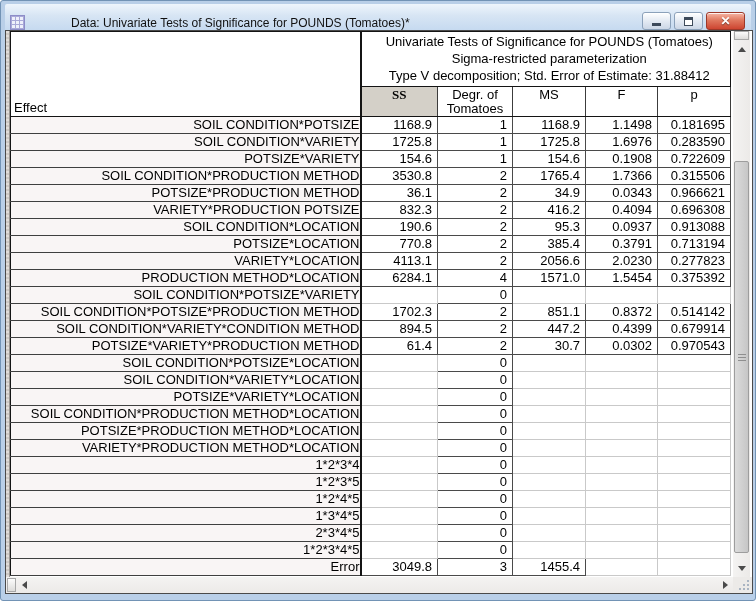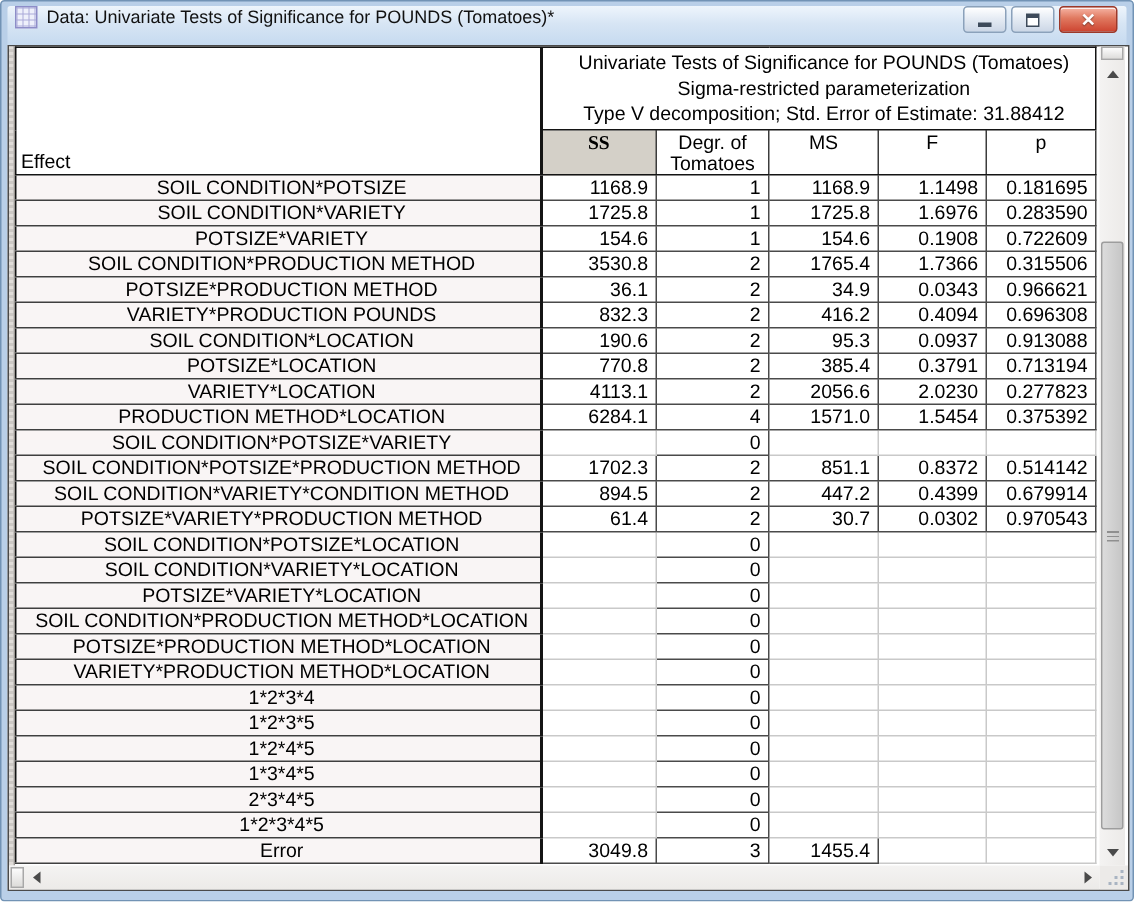--- a/index.html
+++ b/index.html
@@ -10,22 +10,23 @@
     position: relative; width: 756px; height: 601px;
     background: #b9cfe8;
     border: 1px solid #7293b5; border-radius: 3px;
     overflow: hidden;
   }
 
   
   .titlebar {
     position: absolute; left: 4px; top: 3px; right: 4px; height: 26px;
     background: linear-gradient(#eef5fc, #d7e5f4 45%, #c6daf0);
-    display: flex; align-items: flex-start;
+    display: flex; align-items: flex-end;
     border-radius: 2px 2px 0 0;
+    gap: 40px;
   }
   .win-icon {
     width: 15px; height: 15px; margin: 0 6px 0 5px; flex: 0 0 auto;
     background-color: #eef0fb;
     border: 1px solid #8d8dc8;
     background-image:
       linear-gradient(to right, #a9a9d8 1px, transparent 1px),
       linear-gradient(to bottom, #a9a9d8 1px, transparent 1px);
     background-size: 4px 4px;
   }
@@ -80,21 +81,21 @@
   th.info-cell div { line-height: 17px; white-space: nowrap; }
   tr.colhead-row th {
     border: 1px solid #3c3c3c; border-bottom: 1px solid #141414;
     background: #fff; font-weight: normal; vertical-align: top;
     padding-top: 1px; height: 29px; line-height: 14px; text-align: center;
   }
   tr.colhead-row th.sel { background: #d4d0c8; font-weight: bold; font-family: Liberation Serif, serif; }
 
   td { height: 17px; line-height: 16px; overflow: hidden; white-space: nowrap; }
   td.effect {
-    background: #f9f5f5; padding-left: 5px; text-align: center;
+    background: #f9f5f5; padding-left: 5px; text-align: right;
     border-bottom: 1px solid #3f3f3f; border-right: 2px solid #141414;
   }
   td.num { text-align: right; padding-right: 5px; background: #fff; }
   td.num.filled { border: 1px solid #4a4a4a; }
   td.num.empty  { border: 1px solid #c9c9c9; }
 
   
   .vscroll {
     position: absolute; left: 727px; top: 0; width: 17px; height: 546px;
     background: linear-gradient(to right, #f4f3f2, #eceae8);
@@ -232,21 +233,21 @@
           </tr>
           <tr>
             <td class="effect">POTSIZE*PRODUCTION METHOD</td>
             <td class="num filled">36.1</td>
             <td class="num filled">2</td>
             <td class="num filled">34.9</td>
             <td class="num filled">0.0343</td>
             <td class="num filled">0.966621</td>
           </tr>
           <tr>
-            <td class="effect">VARIETY*PRODUCTION POUNDS</td>
+            <td class="effect">VARIETY*PRODUCTION POTSIZE</td>
             <td class="num filled">832.3</td>
             <td class="num filled">2</td>
             <td class="num filled">416.2</td>
             <td class="num filled">0.4094</td>
             <td class="num filled">0.696308</td>
           </tr>
           <tr>
             <td class="effect">SOIL CONDITION*LOCATION</td>
             <td class="num filled">190.6</td>
             <td class="num filled">2</td>

